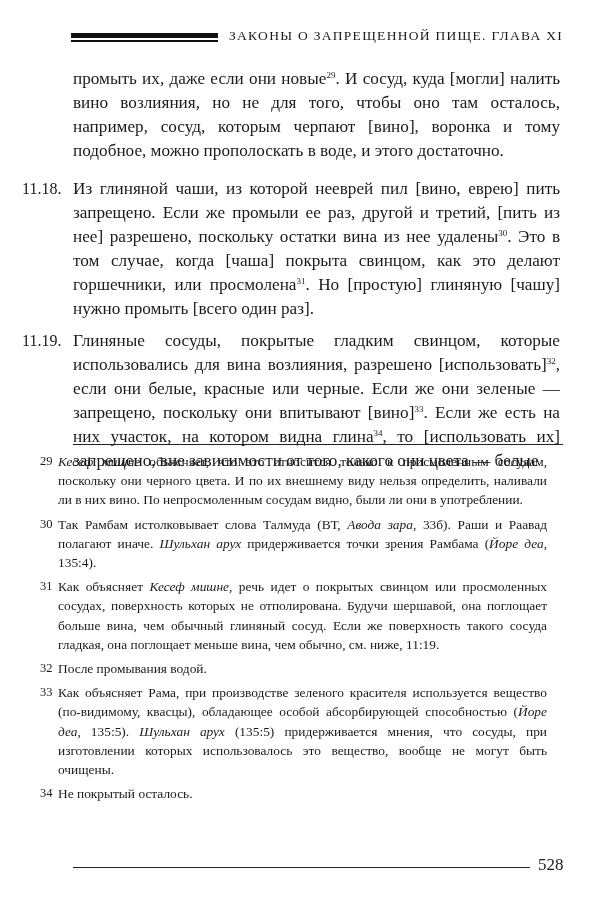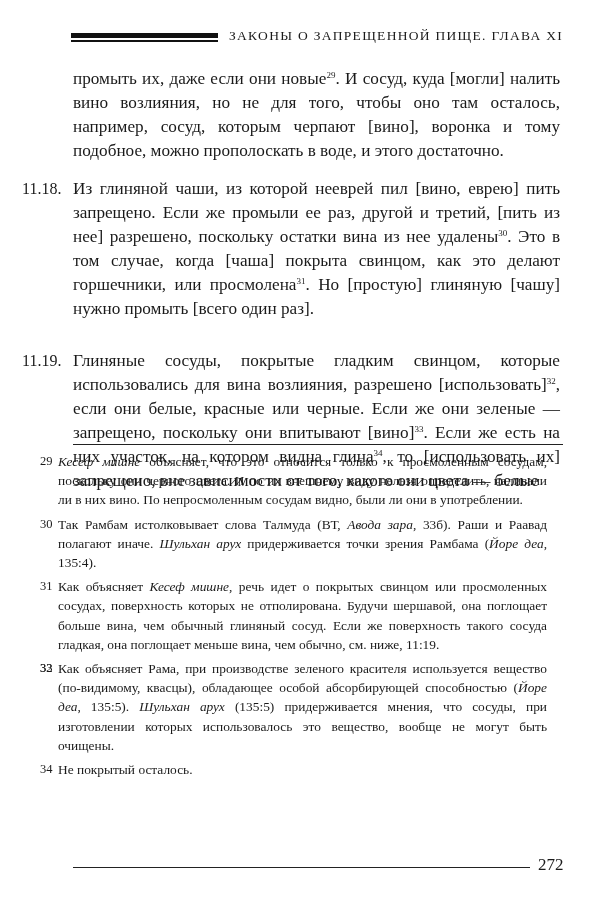--- a/index.html
+++ b/index.html
@@ -9,21 +9,21 @@
   .hbar-thick { position: absolute; left: 71px; top: 6px; width: 147px; height: 5px; background: #111; }
   .hbar-thin { position: absolute; left: 71px; top: 13px; width: 147px; height: 1.5px; background: #111; }
   .htitle { position: absolute; left: 229px; top: 1px; font-size: 13.5px; letter-spacing: 1.3px; white-space: nowrap; }
   .main { position: absolute; left: 0; top: 67px; width: 476px; }
   .para { position: relative; font-size: 17.2px; line-height: 24px; text-align: justify; text-align-last: left; }
   .para .num { position: absolute; left: 22px; top: 0; font-size: 16px; }
   .para .body { margin-left: 73px; width: 487px; }
   sup { font-size: 9px; line-height: 0; vertical-align: 6px; }
   .p0 { margin-top: 0; }
   .p1 { margin-top: 14px; }
-  .p2 { margin-top: 28px; }
+  .p2 { margin-top: 8px; }
   .rule { position: absolute; left: 73px; top: 444px; width: 490px; height: 1px; background: #222; }
   .notes { position: absolute; left: 0; top: 452px; width: 600px; }
   .note { position: relative; font-size: 13.4px; line-height: 19.2px; margin-bottom: 5px; text-align: justify; text-align-last: left; }
   .note .nnum { position: absolute; left: 40px; top: 0; font-size: 12.5px; }
   .note .ntext { margin-left: 58px; width: 489px; }
   i { font-style: italic; }
   .footer-rule { position: absolute; left: 73px; top: 867px; width: 457px; height: 1px; background: #222; }
   .page-num { position: absolute; left: 538px; top: 855px; font-size: 17px; }
 </style>
 </head>
@@ -60,25 +60,26 @@
   <div class="note">
     <span class="nnum">30</span>
     <div class="ntext">Так Рамбам истолковывает слова Талмуда (ВТ, <i>Авода зара</i>, 33б). Раши и Раавад полагают иначе. <i>Шульхан арух</i> придерживается точки зрения Рамбама (<i>Йоре деа</i>, 135:4).</div>
   </div>
   <div class="note">
     <span class="nnum">31</span>
     <div class="ntext">Как объясняет <i>Кесеф мишне</i>, речь идет о покрытых свинцом или просмоленных сосудах, поверхность которых не отполирована. Будучи шершавой, она поглощает больше вина, чем обычный глиняный сосуд. Если же поверхность такого сосуда гладкая, она поглощает меньше вина, чем обычно, см. ниже, 11:19.</div>
   </div>
   <div class="note">
     <span class="nnum">32</span>
+    <div class="ntext">После промывания водой.</div>
   </div>
   <div class="note">
     <span class="nnum">33</span>
     <div class="ntext">Как объясняет Рама, при производстве зеленого красителя используется вещество (по-видимому, квасцы), обладающее особой абсорбирующей способностью (<i>Йоре деа</i>, 135:5). <i>Шульхан арух</i> (135:5) придерживается мнения, что сосуды, при изготовлении которых использовалось это вещество, вообще не могут быть очищены.</div>
   </div>
   <div class="note">
     <span class="nnum">34</span>
     <div class="ntext">Не покрытый осталось.</div>
   </div>
 </div>
 
 <div class="footer-rule"></div>
-<div class="page-num">272</div>
+<div class="page-num">528</div>
 
 </body></html>

